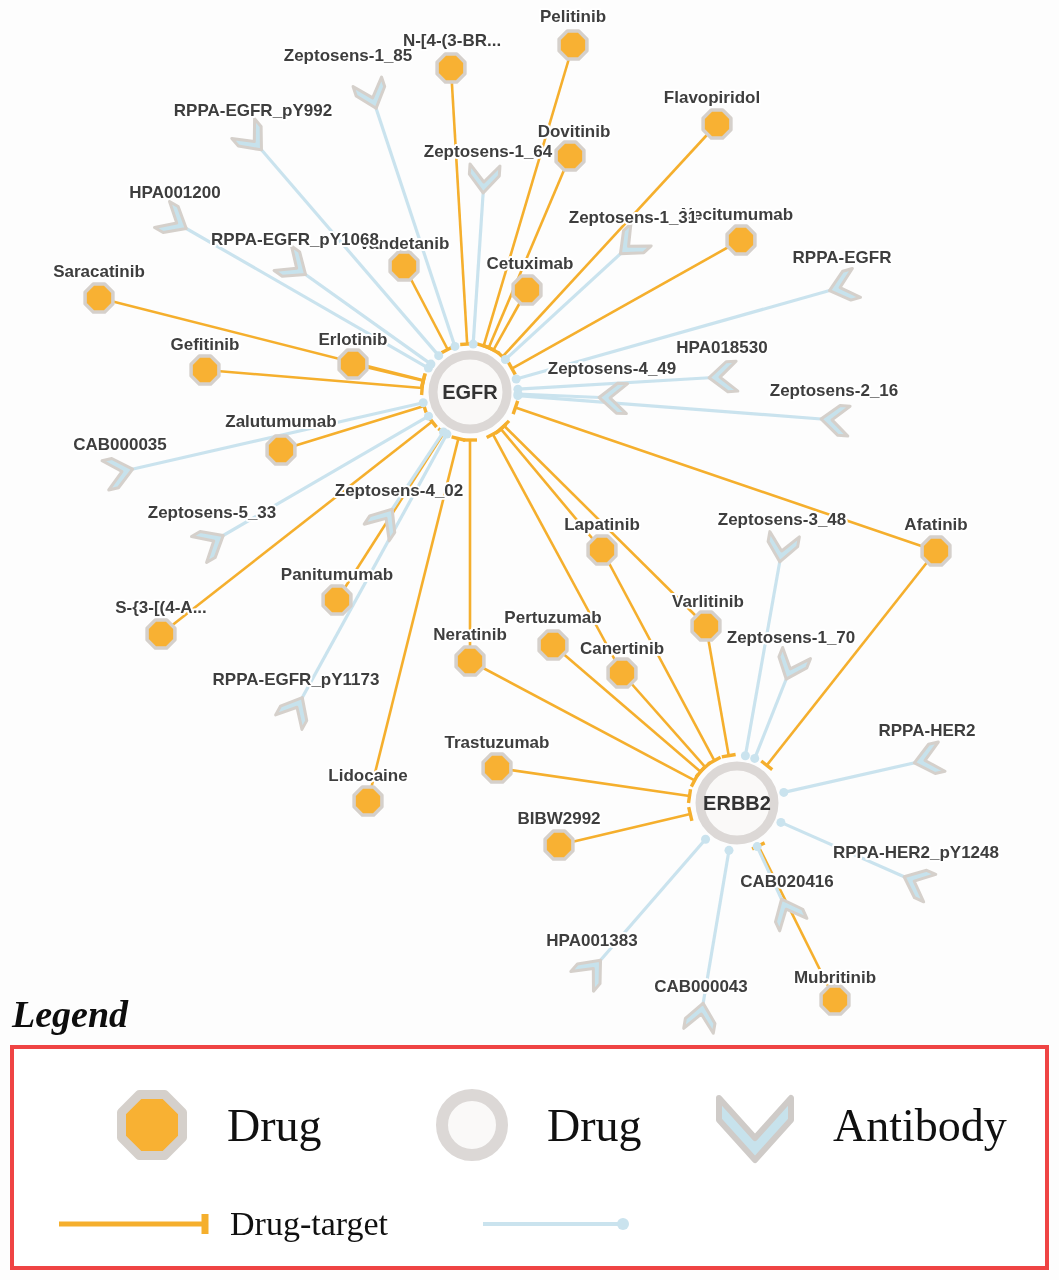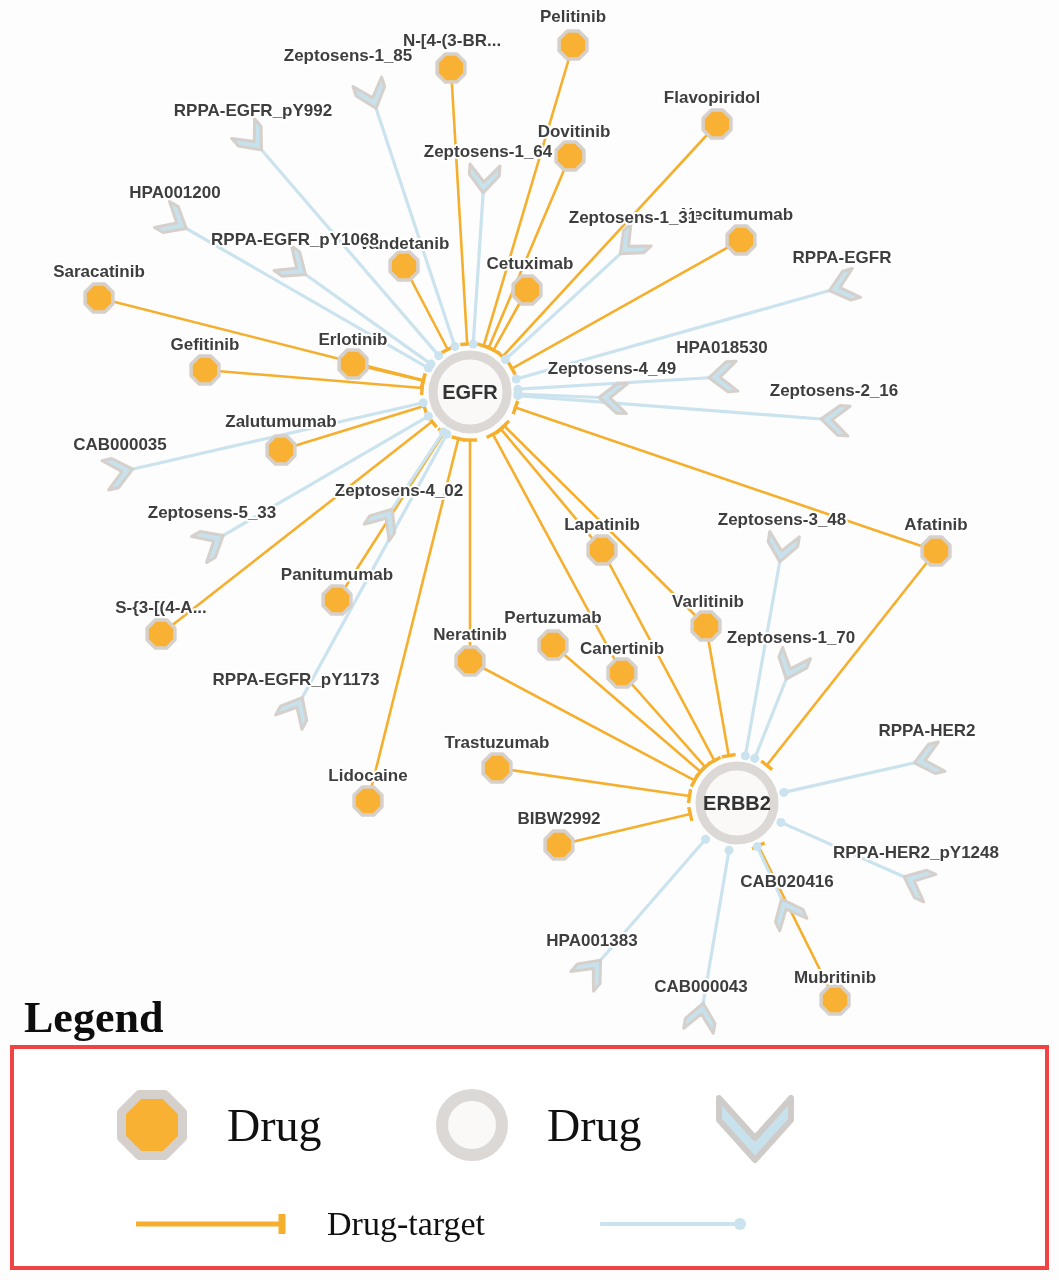--- a/index.html
+++ b/index.html
@@ -11,34 +11,34 @@
   .node-label{
     font-family:"Liberation Sans",sans-serif;font-weight:bold;font-size:17px;
     fill:#3e3e3e;text-anchor:middle;
     paint-order:stroke;stroke:#ffffff;stroke-width:4px;stroke-linejoin:round;
   }
   .gene-label{
     font-family:"Liberation Sans",sans-serif;font-weight:bold;font-size:20px;
     fill:#333;text-anchor:middle;
   }
   .legend-title{
-    position:absolute;left:24px;top:992px;
-    font-family:"Liberation Serif",serif;font-weight:bold;font-size:44px;color:#0d0d0d;
+    position:absolute;left:12px;top:992px;
+    font-family:"Liberation Serif",serif;font-weight:bold;font-size:38px;color:#0d0d0d;font-style:italic;
   }
   .legend-box{
     position:absolute;left:10px;top:1045px;width:1031px;height:217px;
     border:4px solid #ef4444;background:#ffffff;
   }
   .nodes-row{
     position:absolute;top:26px;left:0;right:0;height:100px;
     display:flex;align-items:center;padding-left:95px;
   }
   .edges-row{
     position:absolute;top:152px;left:0;right:0;height:46px;
-    display:flex;align-items:center;padding-left:119px;gap:20px;
+    display:flex;align-items:center;padding-left:42px;
   }
   .legend-item{display:flex;align-items:center;}
   .li-drug{width:320px;}
   .li-gene{width:280px;}
   .icon-gap{margin-left:32px;}
   .big-label{
     font-family:"Liberation Serif",serif;font-size:46px;color:#101010;
   }
   .edge-label{
     font-family:"Liberation Serif",serif;font-size:34px;color:#101010;margin-left:14px;
@@ -260,20 +260,21 @@
     <div class="legend-item li-gene">
       <svg width="86" height="86" viewBox="-43 -43 86 86">
         <circle cx="0" cy="0" r="30" fill="#FAF9F8" stroke="#DCD8D6" stroke-width="12"></circle>
       </svg>
       <span class="big-label icon-gap">Drug</span>
     </div>
     <div class="legend-item">
       <svg width="92" height="82" viewBox="-46 -44 92 82">
         <path d="M -36 -30 L 0 10 L 36 -30 L 36 -8 L 0 32 L -36 -8 Z" fill="#C7E2EC" stroke="#CFCBC8" stroke-width="6" stroke-linejoin="round"></path>
       </svg>
+      <span class="big-label icon-gap">Antibody</span>
     </div>
   </div>
   <div class="edges-row">
     <svg width="160" height="26">
       <line x1="3" y1="13" x2="146" y2="13" stroke="#F5AF2D" stroke-width="5"></line>
       <line x1="149" y1="3" x2="149" y2="23" stroke="#F5AF2D" stroke-width="7"></line>
     </svg>
     <span class="edge-label">Drug-target</span>
     <svg class="edge-icon-2" width="152" height="26">
       <line x1="3" y1="13" x2="138" y2="13" stroke="#CAE3EE" stroke-width="4"></line>

